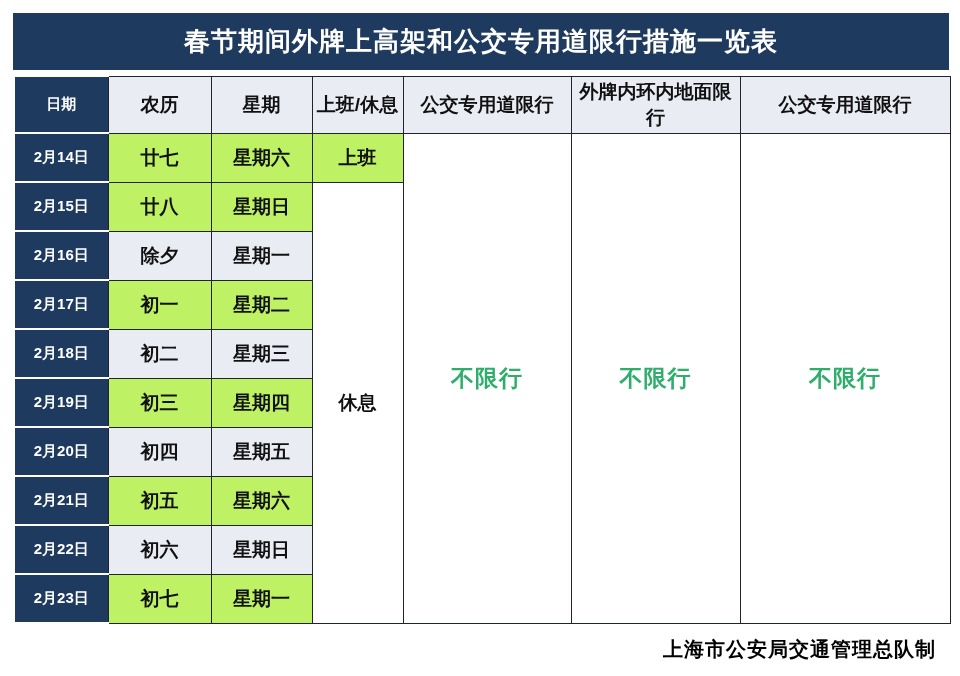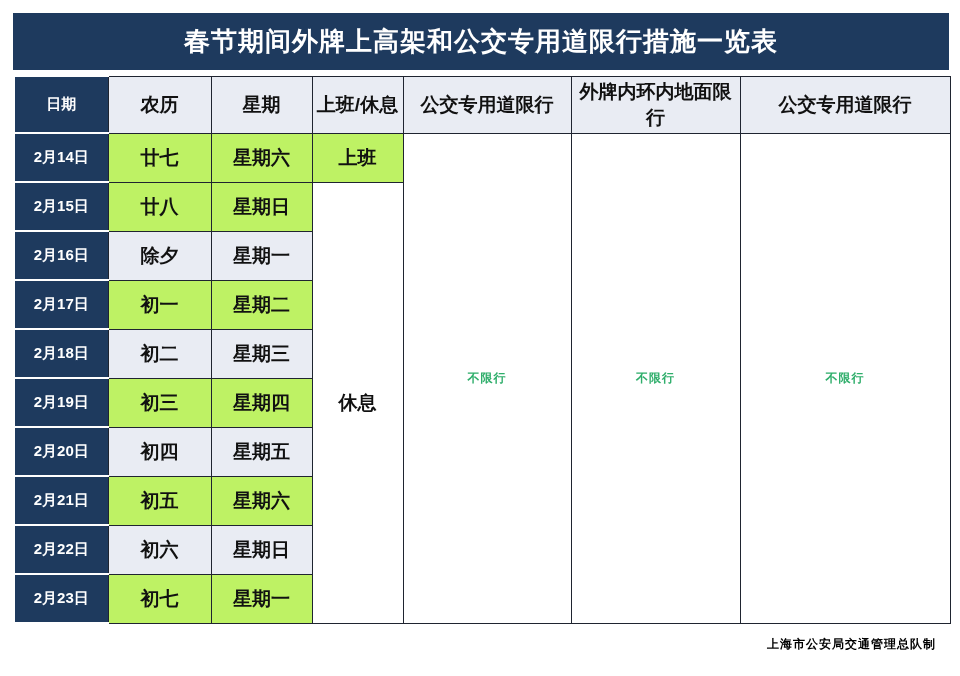--- a/index.html
+++ b/index.html
@@ -48,27 +48,27 @@
     color:#ffffff;
     border:2px solid #ffffff;
     border-right:1px solid var(--grid);
     font-size:15px;
   }
   th.navy{border-bottom:2px solid #ffffff;}
   td.shaded{background:var(--row-shade);margin-top:40px;}
   td.merged{background:#ffffff !important;}
   td.green{
     color:var(--green);
-    font-size:12px;
+    font-size:23px;
     letter-spacing:1px;
     background:#ffffff !important;
   }
   .footer{
     position:absolute;right:20px;top:636px;
-    font-size:12px;font-weight:bold;color:#000000;
+    font-size:20px;font-weight:bold;color:#000000;
     letter-spacing:1px;
   }
 </style>
 </head>
 <body>
 
 <div class="page">
 
   <div class="title-bar">春节期间外牌上高架和公交专用道限行措施一览表</div>
 

